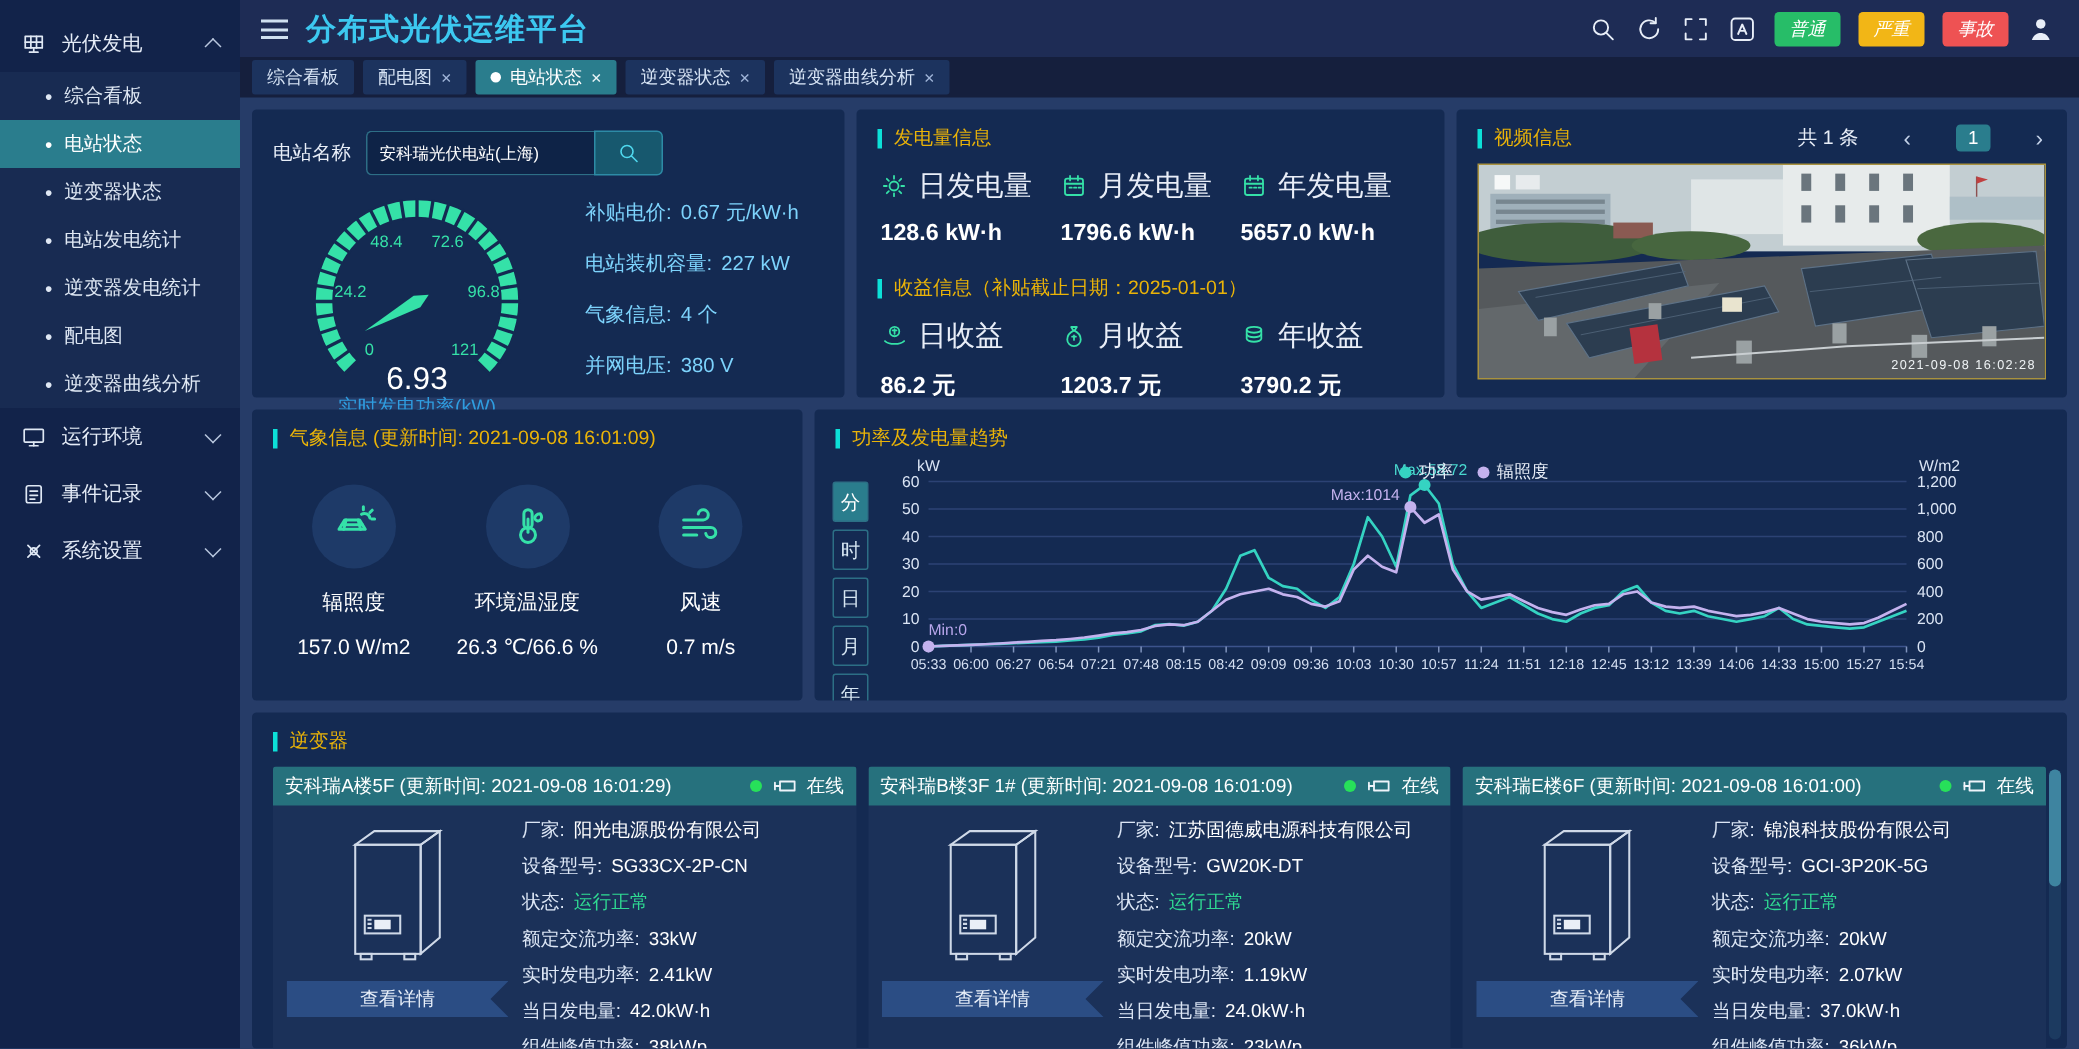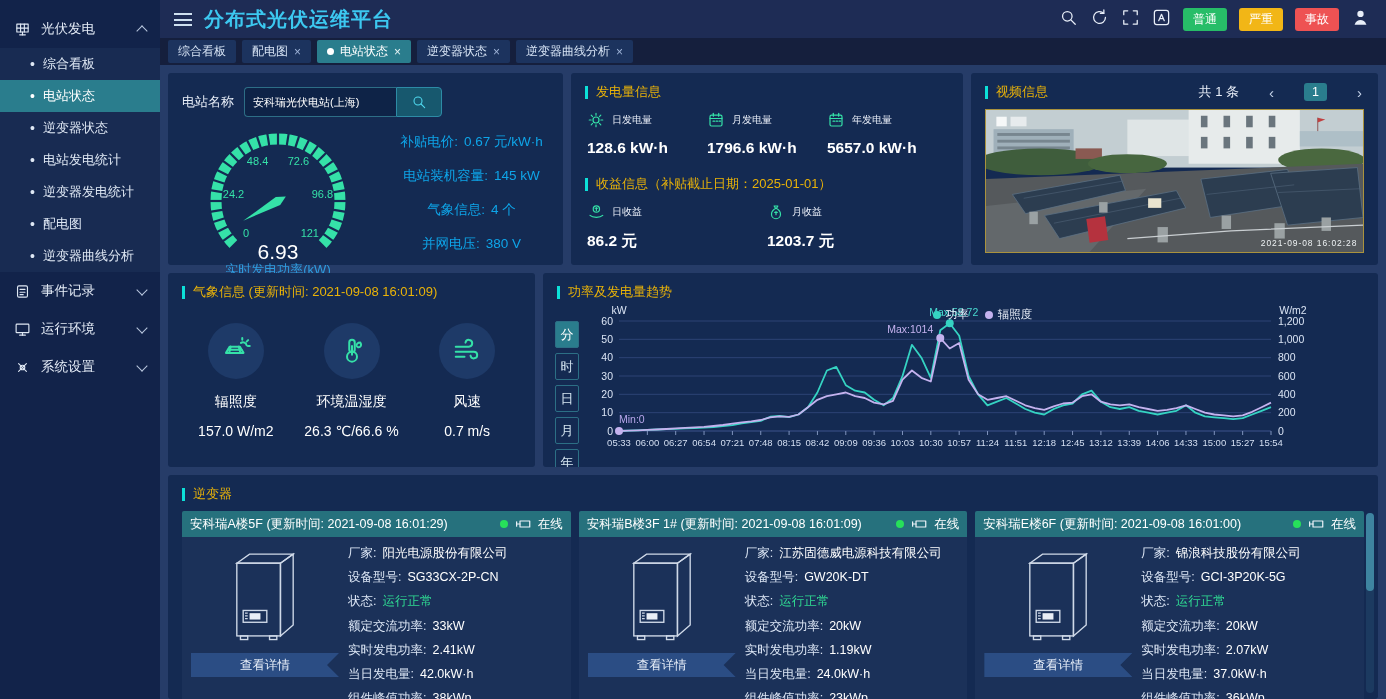--- a/index.html
+++ b/index.html
@@ -18,21 +18,21 @@
   .submenu{background:#182b52;}
   .msub{display:flex;align-items:center;height:32px;padding:0 14px 0 30px;color:#dfe8f4;font-size:13px;cursor:pointer;}
   .msub .bullet{margin-right:8px;font-size:14px;line-height:1;}
   .msub.active{background:#2a7d8d;color:#fff;}
   
   .main{flex:1;display:flex;flex-direction:column;min-width:0;}
   .topbar{height:38px;background:#1e2c55;display:flex;align-items:center;padding:0 16px 0 14px;flex-shrink:0;}
   .hamburger{width:18px;height:13px;border-top:2px solid #cfe0f0;border-bottom:2px solid #cfe0f0;position:relative;margin-right:12px;cursor:pointer;}
   .hamburger:before{content:"";position:absolute;left:0;right:0;top:4.5px;height:2px;background:#cfe0f0;}
   .title{color:#3cc8f0;font-size:20px;font-weight:bold;letter-spacing:1px;}
-  .top-actions{margin-left:auto;display:flex;align-items:flex-start;gap:12px;}
+  .top-actions{margin-left:auto;display:flex;align-items:center;gap:12px;font-style:italic;}
   .top-actions .icn{width:19px;height:19px;color:#e8eef8;cursor:pointer;}
   .badge{color:#fff;font-size:12px;padding:3px 10px;border-radius:3px;cursor:pointer;}
   
   .tabbar{height:27px;background:#151f3d;display:flex;align-items:center;gap:6px;padding:0 8px;flex-shrink:0;}
   .tab{display:flex;align-items:center;gap:6px;background:#1c335e;color:#d7e4f5;font-size:12px;padding:3px 10px;border-radius:2px;cursor:pointer;}
   .tab .dot{width:7px;height:7px;border-radius:50%;background:#fff;}
   .tab .close{font-size:12px;color:#9fb4d8;line-height:1;cursor:pointer;}
   .tab.active{background:#2a7d8d;color:#fff;}
   .tab.active .close{color:#e8f4f6;}
   
@@ -49,27 +49,27 @@
   .p-station{width:395px;padding-bottom:20px;}
   .search-row{display:flex;align-items:center;padding:14px 14px 0;}
   .search-row label{color:#e8eef8;font-size:13px;margin-right:10px;}
   .search-input{width:152px;height:30px;background:#0e2347;border:1px solid #2d6e86;border-right:none;border-radius:4px 0 0 4px;color:#fff;font-size:11px;padding:0 8px;outline:none;}
   .search-btn{width:46px;height:30px;background:#17586e;border:1px solid #2d8ba6;border-radius:0 4px 4px 0;display:flex;align-items:center;justify-content:center;cursor:pointer;}
   .search-btn .icn{width:16px;height:16px;color:#4fd8ee;}
   .station-body{display:flex;padding:2px 10px 0;}
   .gauge-box{width:200px;text-align:center;}
   .gauge-label{color:#2f9de0;font-size:13px;margin-top:-8px;}
   .station-info{flex:1;padding:14px 0 0 12px;}
-  .sinfo-row{color:#0ea5e9;font-size:13.5px;margin-bottom:16px;text-align:center;}
+  .sinfo-row{color:#7dd3fc;font-size:13.5px;margin-bottom:16px;}
   .sinfo-row .v{margin-left:6px;}
   
   .p-energy{width:392px;padding-bottom:8px;}
   .e-items{display:flex;padding:10px 16px 2px;}
   .e-item{flex:1;}
-  .e-top{display:flex;align-items:center;gap:7px;color:#e9eef8;font-size:10px;}
+  .e-top{display:flex;align-items:center;gap:7px;color:#e9eef8;font-size:19px;}
   .e-top .icn{width:18px;height:18px;color:#35e1a8;}
   .e-val{color:#fff;font-size:15.5px;font-weight:bold;margin-top:10px;}
   .ph2{margin-top:6px;}
   
   .p-video{flex:1;display:flex;flex-direction:column;}
   .v-head{display:flex;align-items:center;padding:10px 14px 0;}
   .v-right{margin-left:auto;display:flex;align-items:center;gap:28px;color:#e8eef8;font-size:13px;justify-content:center;}
   .pg-arrow{color:#c4d2e8;font-size:15px;cursor:pointer;padding:0 2px;}
   .pg-num{background:#2a7d8d;color:#fff;font-size:12.5px;padding:2px 8px;border-radius:3px;cursor:pointer;}
   .v-frame{flex:1;margin:8px 14px 12px;border:1px solid #a9923e;overflow:hidden;}
@@ -161,38 +161,38 @@
             <span>配电图</span>
           </div>
           <div class="msub">
             <span class="bullet">•</span>
             <span>逆变器曲线分析</span>
           </div>
         </div>
         <div class="mgroup">
           <span class="icn">
             <svg viewBox="0 0 24 24" fill="none" stroke="currentColor" stroke-width="1.6" stroke-linecap="round" stroke-linejoin="round">
+              <rect x="3" y="4.5" width="18" height="12" rx="1"></rect>
+              <line x1="12" y1="16.5" x2="12" y2="20"></line>
+              <line x1="8" y1="20" x2="16" y2="20"></line>
+            </svg>
+          </span>
+          <span>运行环境</span>
+          <span class="chev"></span>
+        </div>
+        <div class="mgroup">
+          <span class="icn">
+            <svg viewBox="0 0 24 24" fill="none" stroke="currentColor" stroke-width="1.6" stroke-linecap="round" stroke-linejoin="round">
               <rect x="5" y="4" width="14" height="16" rx="2"></rect>
               <line x1="8.5" y1="9" x2="15.5" y2="9"></line>
               <line x1="8.5" y1="13" x2="15.5" y2="13"></line>
               <line x1="8.5" y1="16.5" x2="13" y2="16.5"></line>
             </svg>
           </span>
           <span>事件记录</span>
-          <span class="chev"></span>
-        </div>
-        <div class="mgroup">
-          <span class="icn">
-            <svg viewBox="0 0 24 24" fill="none" stroke="currentColor" stroke-width="1.6" stroke-linecap="round" stroke-linejoin="round">
-              <rect x="3" y="4.5" width="18" height="12" rx="1"></rect>
-              <line x1="12" y1="16.5" x2="12" y2="20"></line>
-              <line x1="8" y1="20" x2="16" y2="20"></line>
-            </svg>
-          </span>
-          <span>运行环境</span>
           <span class="chev"></span>
         </div>
         <div class="mgroup">
           <span class="icn">
             <svg viewBox="0 0 24 24" fill="none" stroke="currentColor" stroke-width="1.6" stroke-linecap="round" stroke-linejoin="round">
               <path d="M6.5 17.5l11-11M6.5 6.5l11 11"></path>
               <circle cx="12" cy="12" r="3.2"></circle>
             </svg>
           </span>
           <span>系统设置</span>
@@ -321,21 +321,21 @@
                   <text x="119.4295724882796" y="45.90470641152345" text-anchor="middle" fill="#35e1a8" font-size="11">72.6</text>
                   <text x="143.4459753267812" y="78.96044907318961" text-anchor="middle" fill="#35e1a8" font-size="11">96.8</text>
                   <text x="130.81980515339464" y="117.81980515339464" text-anchor="middle" fill="#35e1a8" font-size="11">121</text>
                   <polygon points="64.19828013669465,101.71903381395798 101.21839130407027,85.91519348462185 106.8303869692437,77.56321739185947 96.78160869592973,78.08480651537815" fill="#35e1a8"></polygon>
                   <text x="99" y="140" text-anchor="middle" fill="#fff" font-size="21">6.93</text>
                 </svg>
               <div class="gauge-label">实时发电功率(kW)</div>
             </div>
             <div class="station-info" id="station-info">
                 <div class="sinfo-row"><span>补贴电价:</span><span class="v">0.67 元/kW·h</span></div>
-                <div class="sinfo-row"><span>电站装机容量:</span><span class="v">145 kW</span></div>
+                <div class="sinfo-row"><span>电站装机容量:</span><span class="v">227 kW</span></div>
                 <div class="sinfo-row"><span>气象信息:</span><span class="v">4 个</span></div>
                 <div class="sinfo-row"><span>并网电压:</span><span class="v">380 V</span></div>
               </div>
           </div>
         </section>
 
         <section class="panel p-energy">
           <div class="ph">
             <span class="accent"></span>
             <span class="ph-title">发电量信息</span>
@@ -411,20 +411,33 @@
                   <span class="icn" style="width: 18px; height: 18px;">
                     <svg viewBox="0 0 24 24" fill="none" stroke="currentColor" stroke-width="1.6" stroke-linecap="round" stroke-linejoin="round">
                       <path d="M9.5 4h5l-1.8 3h-1.4z"></path>
                       <path d="M12 7c-4 2-6 5-6 8a6 6 0 0 0 12 0c0-3-2-6-6-8z"></path>
                       <path d="M12 11.5v4M10.3 12.6h3.4"></path>
                     </svg>
                   </span>
                   <span>月收益</span>
                 </div>
                 <div class="e-val">1203.7 元</div>
+              </div>
+              <div class="e-item">
+                <div class="e-top">
+                  <span class="icn" style="width: 18px; height: 18px;">
+                    <svg viewBox="0 0 24 24" fill="none" stroke="currentColor" stroke-width="1.6" stroke-linecap="round" stroke-linejoin="round">
+                      <ellipse cx="12" cy="6.5" rx="6.5" ry="2.6"></ellipse>
+                      <path d="M5.5 6.5v4c0 1.4 2.9 2.6 6.5 2.6s6.5-1.2 6.5-2.6v-4"></path>
+                      <path d="M5.5 10.5v4c0 1.4 2.9 2.6 6.5 2.6s6.5-1.2 6.5-2.6v-4"></path>
+                    </svg>
+                  </span>
+                  <span>年收益</span>
+                </div>
+                <div class="e-val">3790.2 元</div>
               </div>
             </div>
         </section>
 
         <section class="panel p-video">
           <div class="v-head">
             <span class="accent"></span>
             <span class="ph-title">视频信息</span>
             <div class="v-right">
               <span>共 1 条</span>

